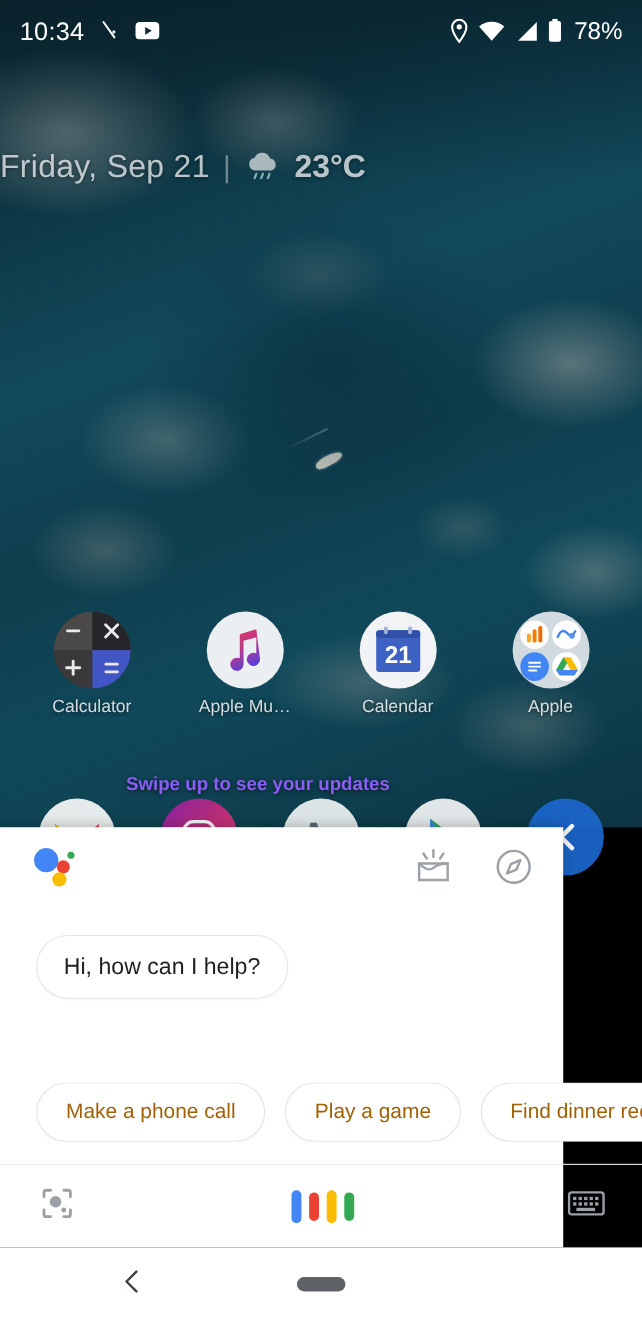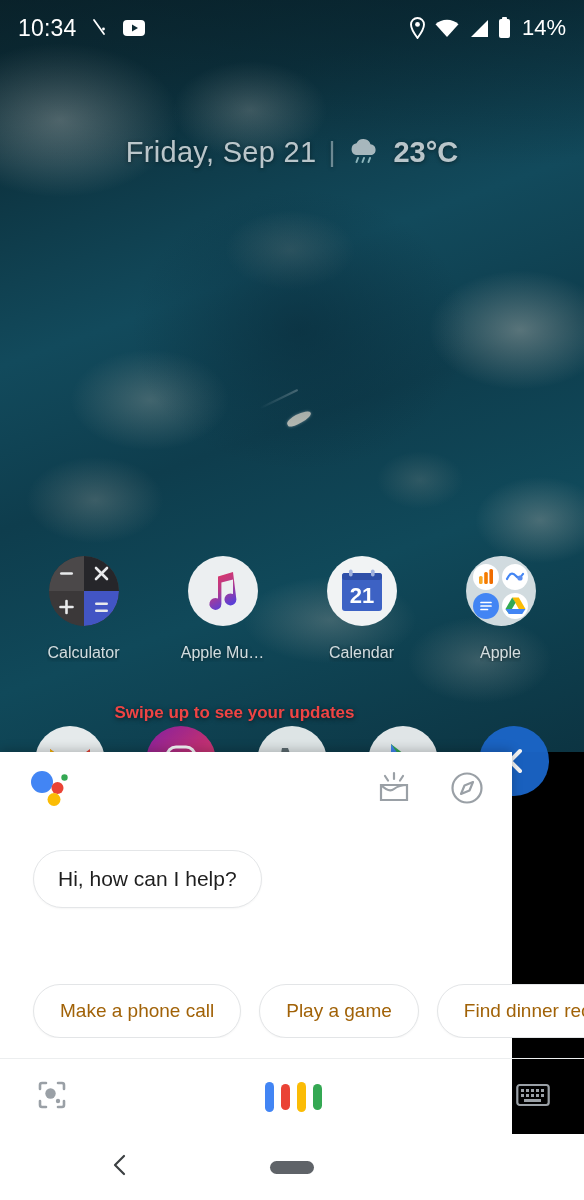--- a/index.html
+++ b/index.html
@@ -55,34 +55,34 @@
   }
   .sb-left { display: flex; align-items: center; gap: 14px; }
   .sb-time { font-size: 23px; font-weight: 500; letter-spacing: .2px; }
   .sb-right { display: flex; align-items: center; gap: 9px; }
   .sb-pct { font-size: 22px; font-weight: 500; margin-left: 2px; }
   .ico { display: block; }
 
   
   .datewidget {
     position: absolute; left: 0; top: 136px; width: 584px;
-    display: flex; align-items: center; justify-content: center; gap: 12px;
+    display: flex; align-items: center; gap: 12px;
     color: rgba(235,240,242,.78); text-shadow: 0 1px 4px rgba(0,0,0,.45);
     z-index: 5;
   }
   .dw-date { font-size: 29px; font-weight: 400; letter-spacing: .3px; }
   .dw-sep { font-size: 27px; opacity: .55; font-weight: 300; }
   .dw-temp { font-size: 29px; font-weight: 700; }
 
   
   .appgrid {
     position: absolute; left: 0; top: 556px; width: 584px; z-index: 5;
     display: flex; justify-content: space-around; padding: 0 14px;
   }
-  .app { width: 100px; display: flex; flex-direction: column; align-items: center; gap: 18px; }
+  .app { width: 100px; display: flex; flex-direction: column; align-items: center; gap: 8px; }
   .app-icon {
     width: 70px; height: 70px; border-radius: 50%;
     display: flex; align-items: center; justify-content: center;
     overflow: hidden; position: relative;
   }
   .app-label {
     font-size: 16px; color: rgba(238,242,244,.88);
     text-shadow: 0 1px 4px rgba(0,0,0,.6); white-space: nowrap;
     max-width: 104px; overflow: hidden; text-overflow: ellipsis;
   }
@@ -97,21 +97,21 @@
     width: 70px; height: 70px; display: grid;
     grid-template-columns: 1fr 1fr; grid-template-rows: 1fr 1fr;
     place-items: center; padding: 7px; gap: 2px;
   }
   .mini { width: 26px; height: 26px; border-radius: 50%;
           display: flex; align-items: center; justify-content: center; }
 
   
   .swipehint {
     position: absolute; left: 0; top: 703px; width: 469px; text-align: center;
-    font-size: 17px; font-weight: 700; color: #ef4444;
+    font-size: 17px; font-weight: 700; color: #8b5cf6;
     text-shadow: 0 1px 5px rgba(0,0,0,.65); z-index: 6;
   }
   
   .approw2 {
     position: absolute; left: 0; top: 726px; width: 584px; z-index: 4;
     display: flex; justify-content: space-around; padding: 0 14px;
   }
   .app2 { width: 100px; display: flex; justify-content: center; }
   .app2-icon { width: 70px; height: 70px; border-radius: 50%; opacity: .95;
                display:flex; align-items:center; justify-content:center; }
@@ -205,21 +205,21 @@
         <svg class="ico" width="21" height="19" viewBox="0 0 21 19">
           <path d="M20 1 L20 18 L3 18 Z" fill="#fff"></path>
         </svg>
       </span>
       <span>
         <svg class="ico" width="13" height="22" viewBox="0 0 13 22">
           <rect x="4" y="0" width="5" height="2.4" rx="1" fill="#fff"></rect>
           <rect x="1" y="2" width="11" height="19" rx="2" fill="#fff"></rect>
         </svg>
       </span>
-      <span class="sb-pct">14%</span>
+      <span class="sb-pct">78%</span>
     </div>
   </div>
 
   <div class="datewidget">
     <span class="dw-date">Friday, Sep 21</span>
     <span class="dw-sep">|</span>
     <span>
       <svg class="ico" width="34" height="30" viewBox="0 0 34 30">
         <path d="M9 17 A6 6 0 0 1 9.5 5.3 A7.5 7.5 0 0 1 23.5 6.2 A5.6 5.6 0 0 1 25 17 Z" fill="rgba(210,218,220,.78)"></path>
         <g stroke="rgba(160,200,205,.85)" stroke-width="2" stroke-linecap="round">

